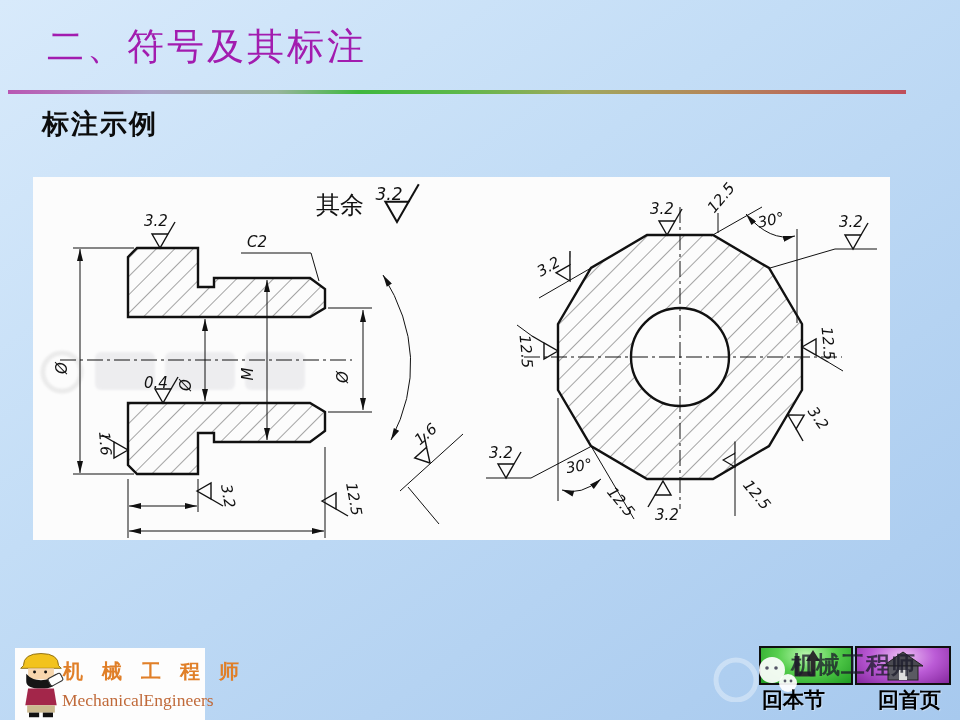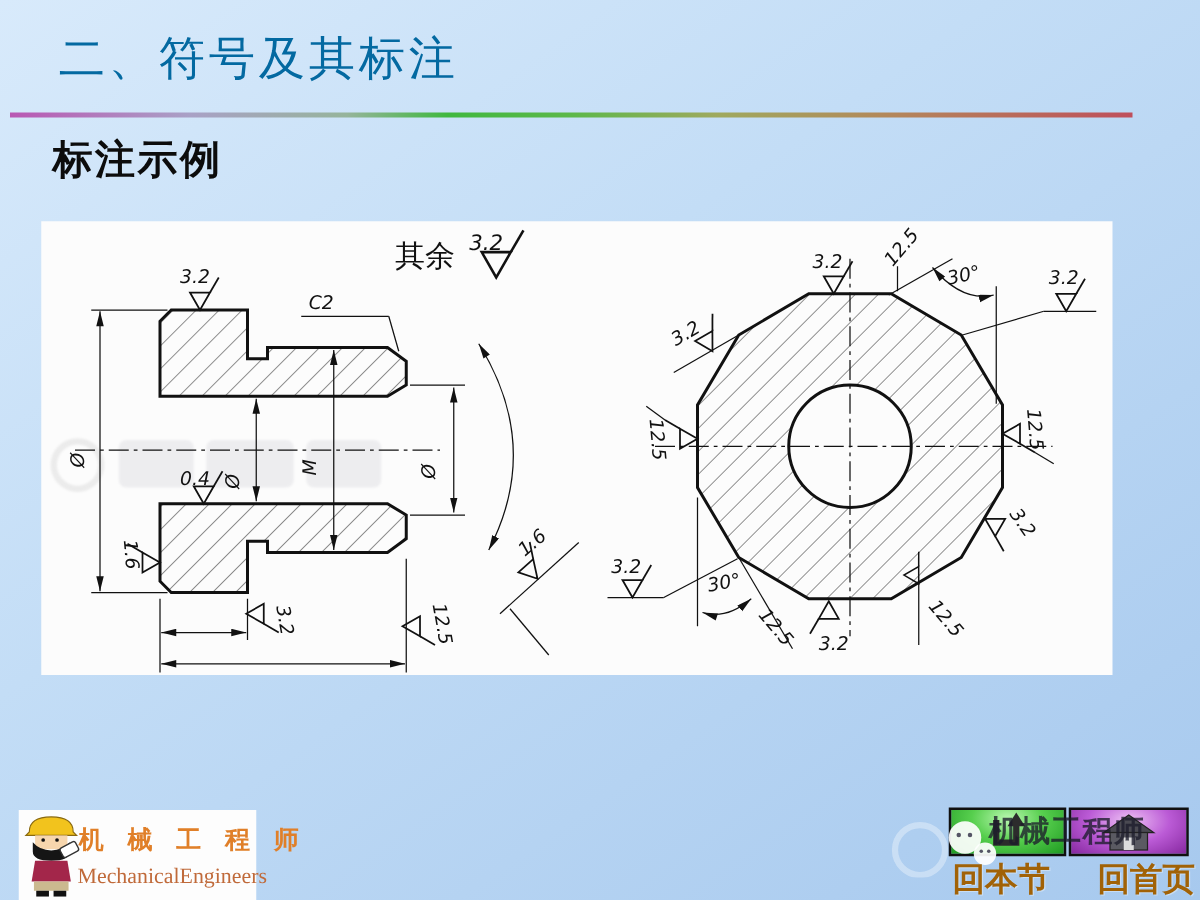--- a/index.html
+++ b/index.html
@@ -2,44 +2,44 @@
 <html><head>
 <meta charset="utf-8">
 <style>
   html,body{margin:0;padding:0;}
   body{width:960px;height:720px;overflow:hidden;position:relative;
        font-family:"Liberation Sans",sans-serif;
        background:linear-gradient(145deg,#d8eafb 0%,#c3ddf6 40%,#a7c9ee 100%);}
   .abs{position:absolute;}
   
   #page-title{left:47px;top:22px;font-family:"Liberation Serif",serif;
-      font-size:37px;color:#0369a1;letter-spacing:3px;font-weight:500;}
+      font-size:37px;color:#a21caf;letter-spacing:3px;font-weight:500;}
   #divider{left:8px;top:90px;width:898px;height:4px;
       background:linear-gradient(90deg,#b957b3 0%,#a9a1c6 16%,#96b49b 30%,#3fb83f 39%,#5cb84a 50%,#9fa95e 63%,#b3885a 78%,#bf4f5c 100%);}
-  #subtitle{left:42px;top:106px;font-size:32px;font-weight:bold;color:#0c0c0c;letter-spacing:2px;}
+  #subtitle{left:42px;top:106px;font-size:27px;font-weight:bold;color:#0c0c0c;letter-spacing:2px;}
   
   #panel{left:33px;top:177px;width:857px;height:363px;background:#fcfcfc;}
   #panel svg{display:block;}
   text.ann{font-family:"DejaVu Sans",sans-serif;font-style:italic;font-size:15px;fill:#111;}
   text.cjk{font-family:"Liberation Serif",serif;font-style:normal;font-size:24px;fill:#111;}
   
   .wm{opacity:.12;filter:blur(1px);}
   
   #logo{left:15px;top:648px;width:190px;height:72px;background:#fdfdfd;}
   #logo-cn{left:48px;top:10px;font-family:"Liberation Serif",serif;font-weight:bold;
       font-size:20px;color:#e07f28;letter-spacing:7px;white-space:nowrap;}
   #logo-en{left:47px;top:42px;font-family:"Liberation Serif",serif;
       font-size:17.5px;color:#c06a3a;white-space:nowrap;}
   
   .navbtn{border:2px solid #101010;box-sizing:border-box;cursor:pointer;}
   #btn-section{left:759px;top:646px;width:94px;height:39px;
       background:radial-gradient(ellipse at 50% 20%,#b9f7b0 0%,#57cf4e 45%,#1f9a22 100%);}
   #btn-home{left:855px;top:646px;width:96px;height:39px;
       background:radial-gradient(ellipse at 50% 25%,#eec2f5 0%,#bb5bd6 50%,#86289f 100%);}
-  .navlabel{font-size:26px;font-weight:bold;color:#a16207;cursor:pointer;
+  .navlabel{font-size:21px;font-weight:bold;color:#000000;cursor:pointer;
       text-shadow:1px 1px 0 rgba(255,255,255,.35);white-space:nowrap;}
   #lbl-section{left:762px;top:686px;}
   #lbl-home{left:862px;top:686px;margin-left:16px;}
   #nav-overlay{left:791px;top:649px;font-size:24px;font-weight:bold;
       color:rgba(28,28,44,.78);white-space:nowrap;letter-spacing:1px;pointer-events:none;}
 </style>
 </head>
 <body>
 
 <div class="abs" id="page-title">二、符号及其标注</div>

